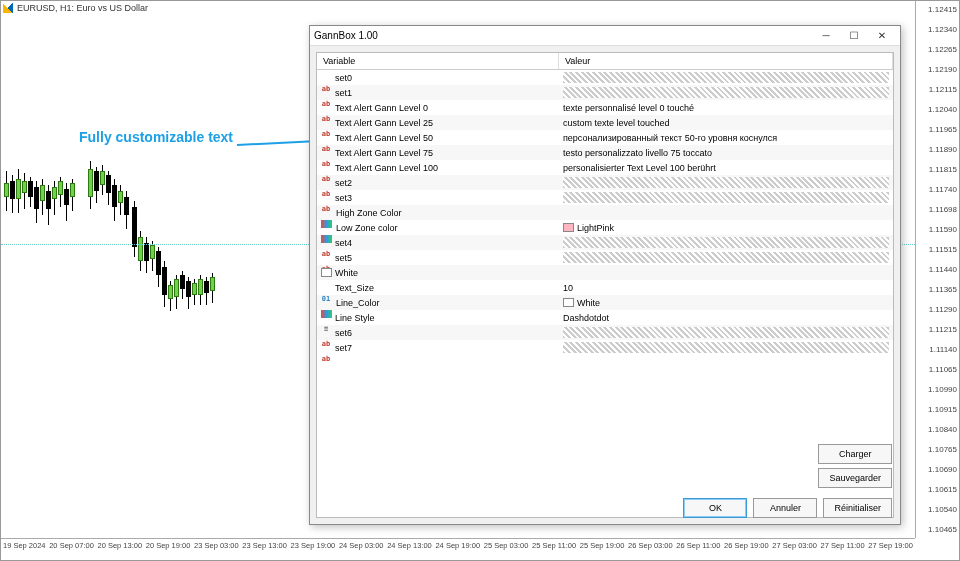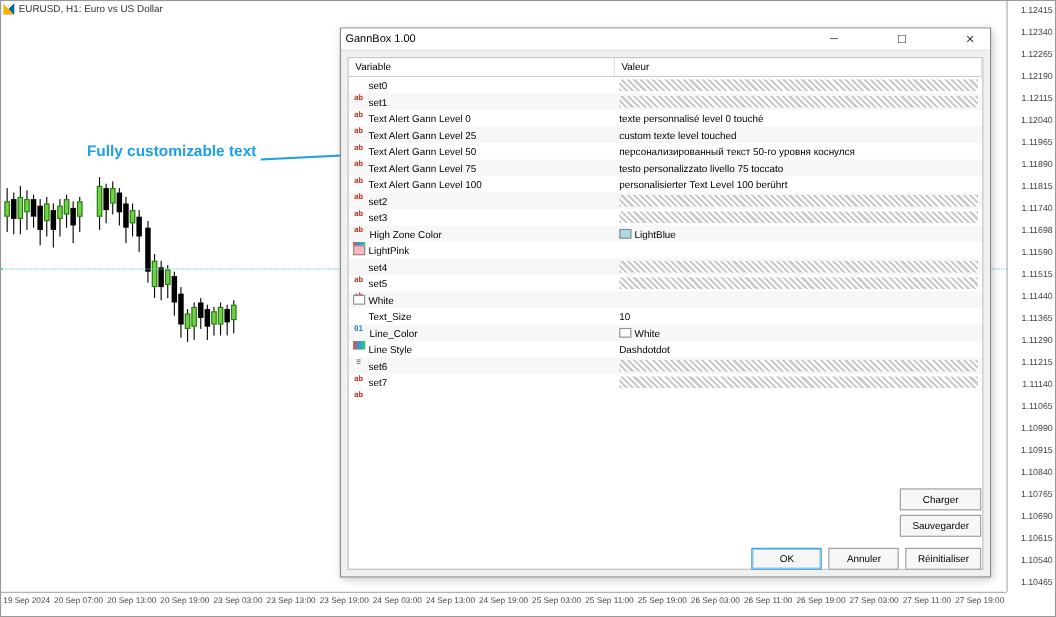--- a/index.html
+++ b/index.html
@@ -84,21 +84,21 @@
     position: absolute; left: 308px; top: 24px;
     width: 592px; height: 500px;
     background: #f0f0f0;
     border: 1px solid #888;
     box-shadow: 2px 2px 8px rgba(0,0,0,.25);
     display: flex; flex-direction: column;
   }
   .titlebar {
     height: 20px; background: #fff;
     display: flex; align-items: center; padding: 0 4px;
-    font-size: 10px; border-bottom: 1px solid #ddd; gap: 34px;
+    font-size: 10px; border-bottom: 1px solid #ddd;
   }
   .titlebar .spacer { flex: 1; }
   .winbtn {
     width: 28px; height: 18px; display: flex;
     align-items: center; justify-content: center;
     font-size: 10px; color: #333;
   }
   .tabs {
     display: flex; gap: 2px; padding: 4px 6px 0 6px;
     background: #f0f0f0; font-size: 9px;
@@ -484,26 +484,26 @@
           </div>
           <div class="cell val">
             <div class="hatch"></div>
           </div>
         </div>
         <div class="row">
           <div class="cell var">
             <span class="type-ico type-color"></span>
             <span>High Zone Color</span>
           </div>
-          <div class="cell val">
-            <span class="swatch" style="background: rgb(173, 216, 230);"></span>
-            <span>LightBlue</span>
-          </div>
-        </div>
-        <div class="row">
+        </div>
+        <div class="row">
+          <div class="cell var">
+            <span class="type-ico type-color"></span>
+            <span>Low Zone color</span>
+          </div>
           <div class="cell val">
             <span class="swatch" style="background: rgb(255, 182, 193);"></span>
             <span>LightPink</span>
           </div>
         </div>
         <div class="row">
           <div class="cell var">
             <span class="type-ico type-ab">ab</span>
             <span>set4</span>
           </div>

